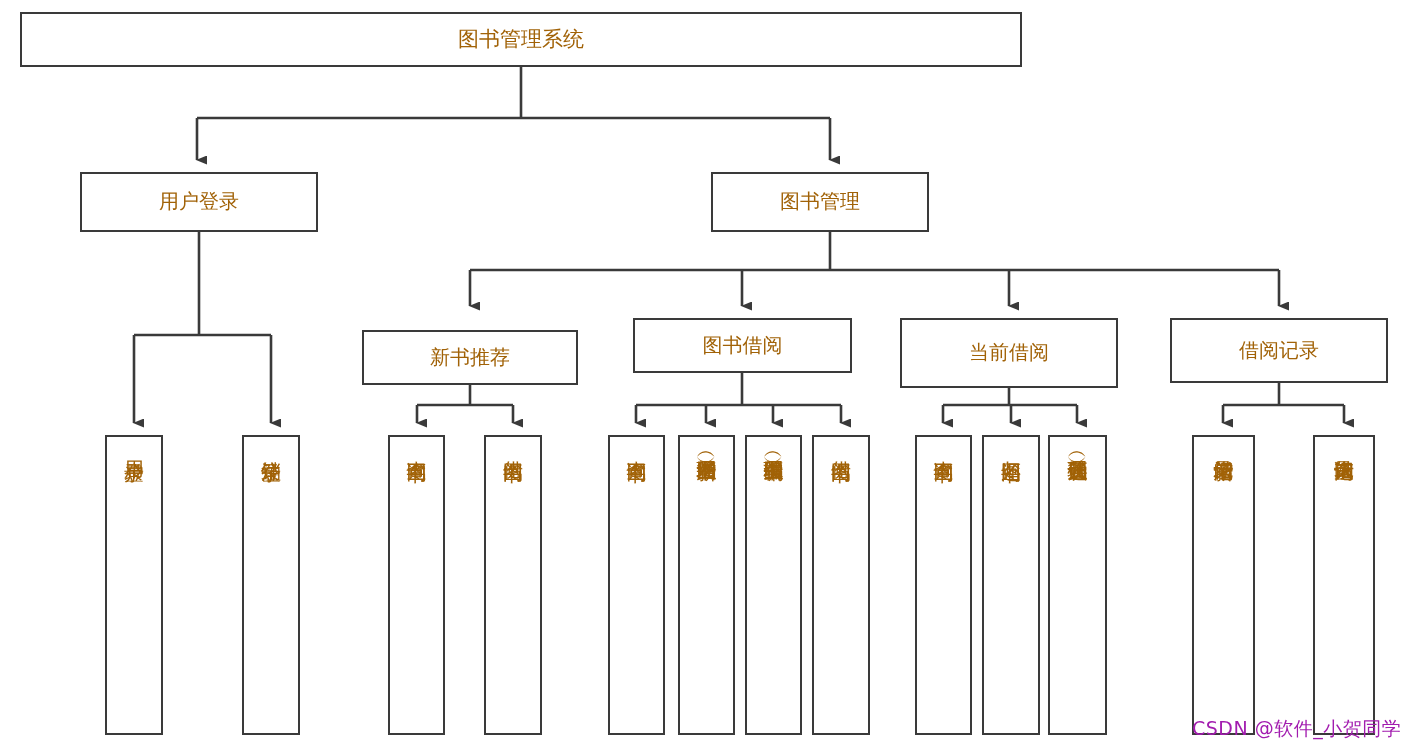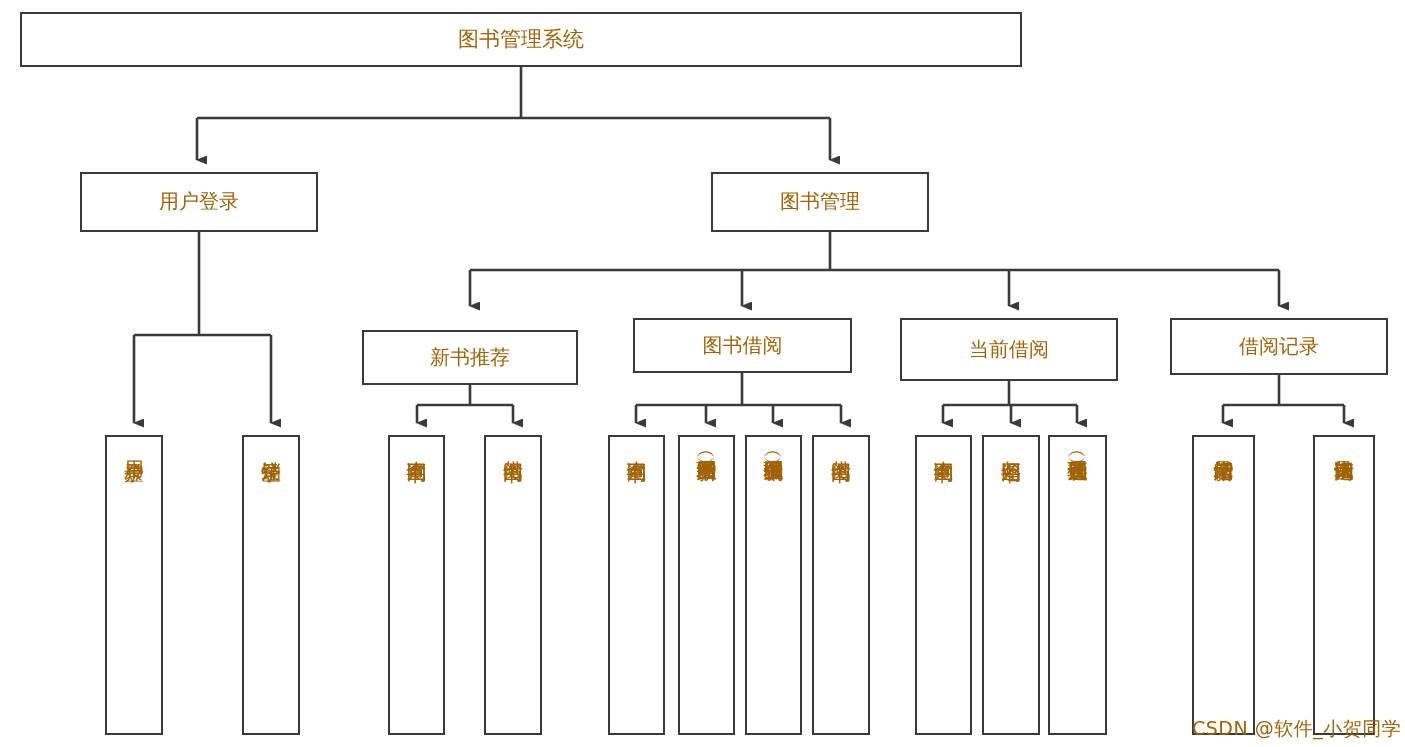--- a/index.html
+++ b/index.html
@@ -57,21 +57,21 @@
     letter-spacing: 1px;
     white-space: nowrap;
     line-height: 1.05;
     padding: 6px 0;
   }
   .node.leaf.tall .label {
     letter-spacing: 0px;
   }
   .watermark {
     position: absolute;
-    color: #a16207;
+    color: #a21caf;
     font-size: 19px;
     white-space: nowrap;
     letter-spacing: 0.5px;
     font-family: "DejaVu Sans", "Liberation Sans", sans-serif;
   }
 </style>
 </head>
 <body>
 
 <div id="canvas">
@@ -136,24 +136,24 @@
   <div class="node level2" style="left:711px; top:172px; width:218px; height:60px;">
     <span class="label">图书管理</span>
   </div>
 
   <div class="node level2" style="left:362px; top:318px; width:216px; height:55px;margin-top:12px;">
     <span class="label">新书推荐</span>
   </div>
   <div class="node level2" style="left:633px; top:318px; width:219px; height:55px;">
     <span class="label">图书借阅</span>
   </div>
-  <div class="node level2" style="left:900px; top:318px; width:218px; height:63px;">
+  <div class="node level2" style="left:900px; top:318px; width:218px; height:70px;">
     <span class="label">当前借阅</span>
   </div>
-  <div class="node level2" style="left:1170px; top:318px; width:218px; height:57px;justify-content:center;">
+  <div class="node level2" style="left:1170px; top:318px; width:218px; height:65px;justify-content:center;">
     <span class="label">借阅记录</span>
   </div>
 
   <div class="node leaf" style="left:105px; top:435px; width:58px; height:300px;">
     <span class="label">用户登录</span>
   </div>
   <div class="node leaf" style="left:242px; top:435px; width:58px; height:300px;">
     <span class="label">注销登录</span>
   </div>
 

